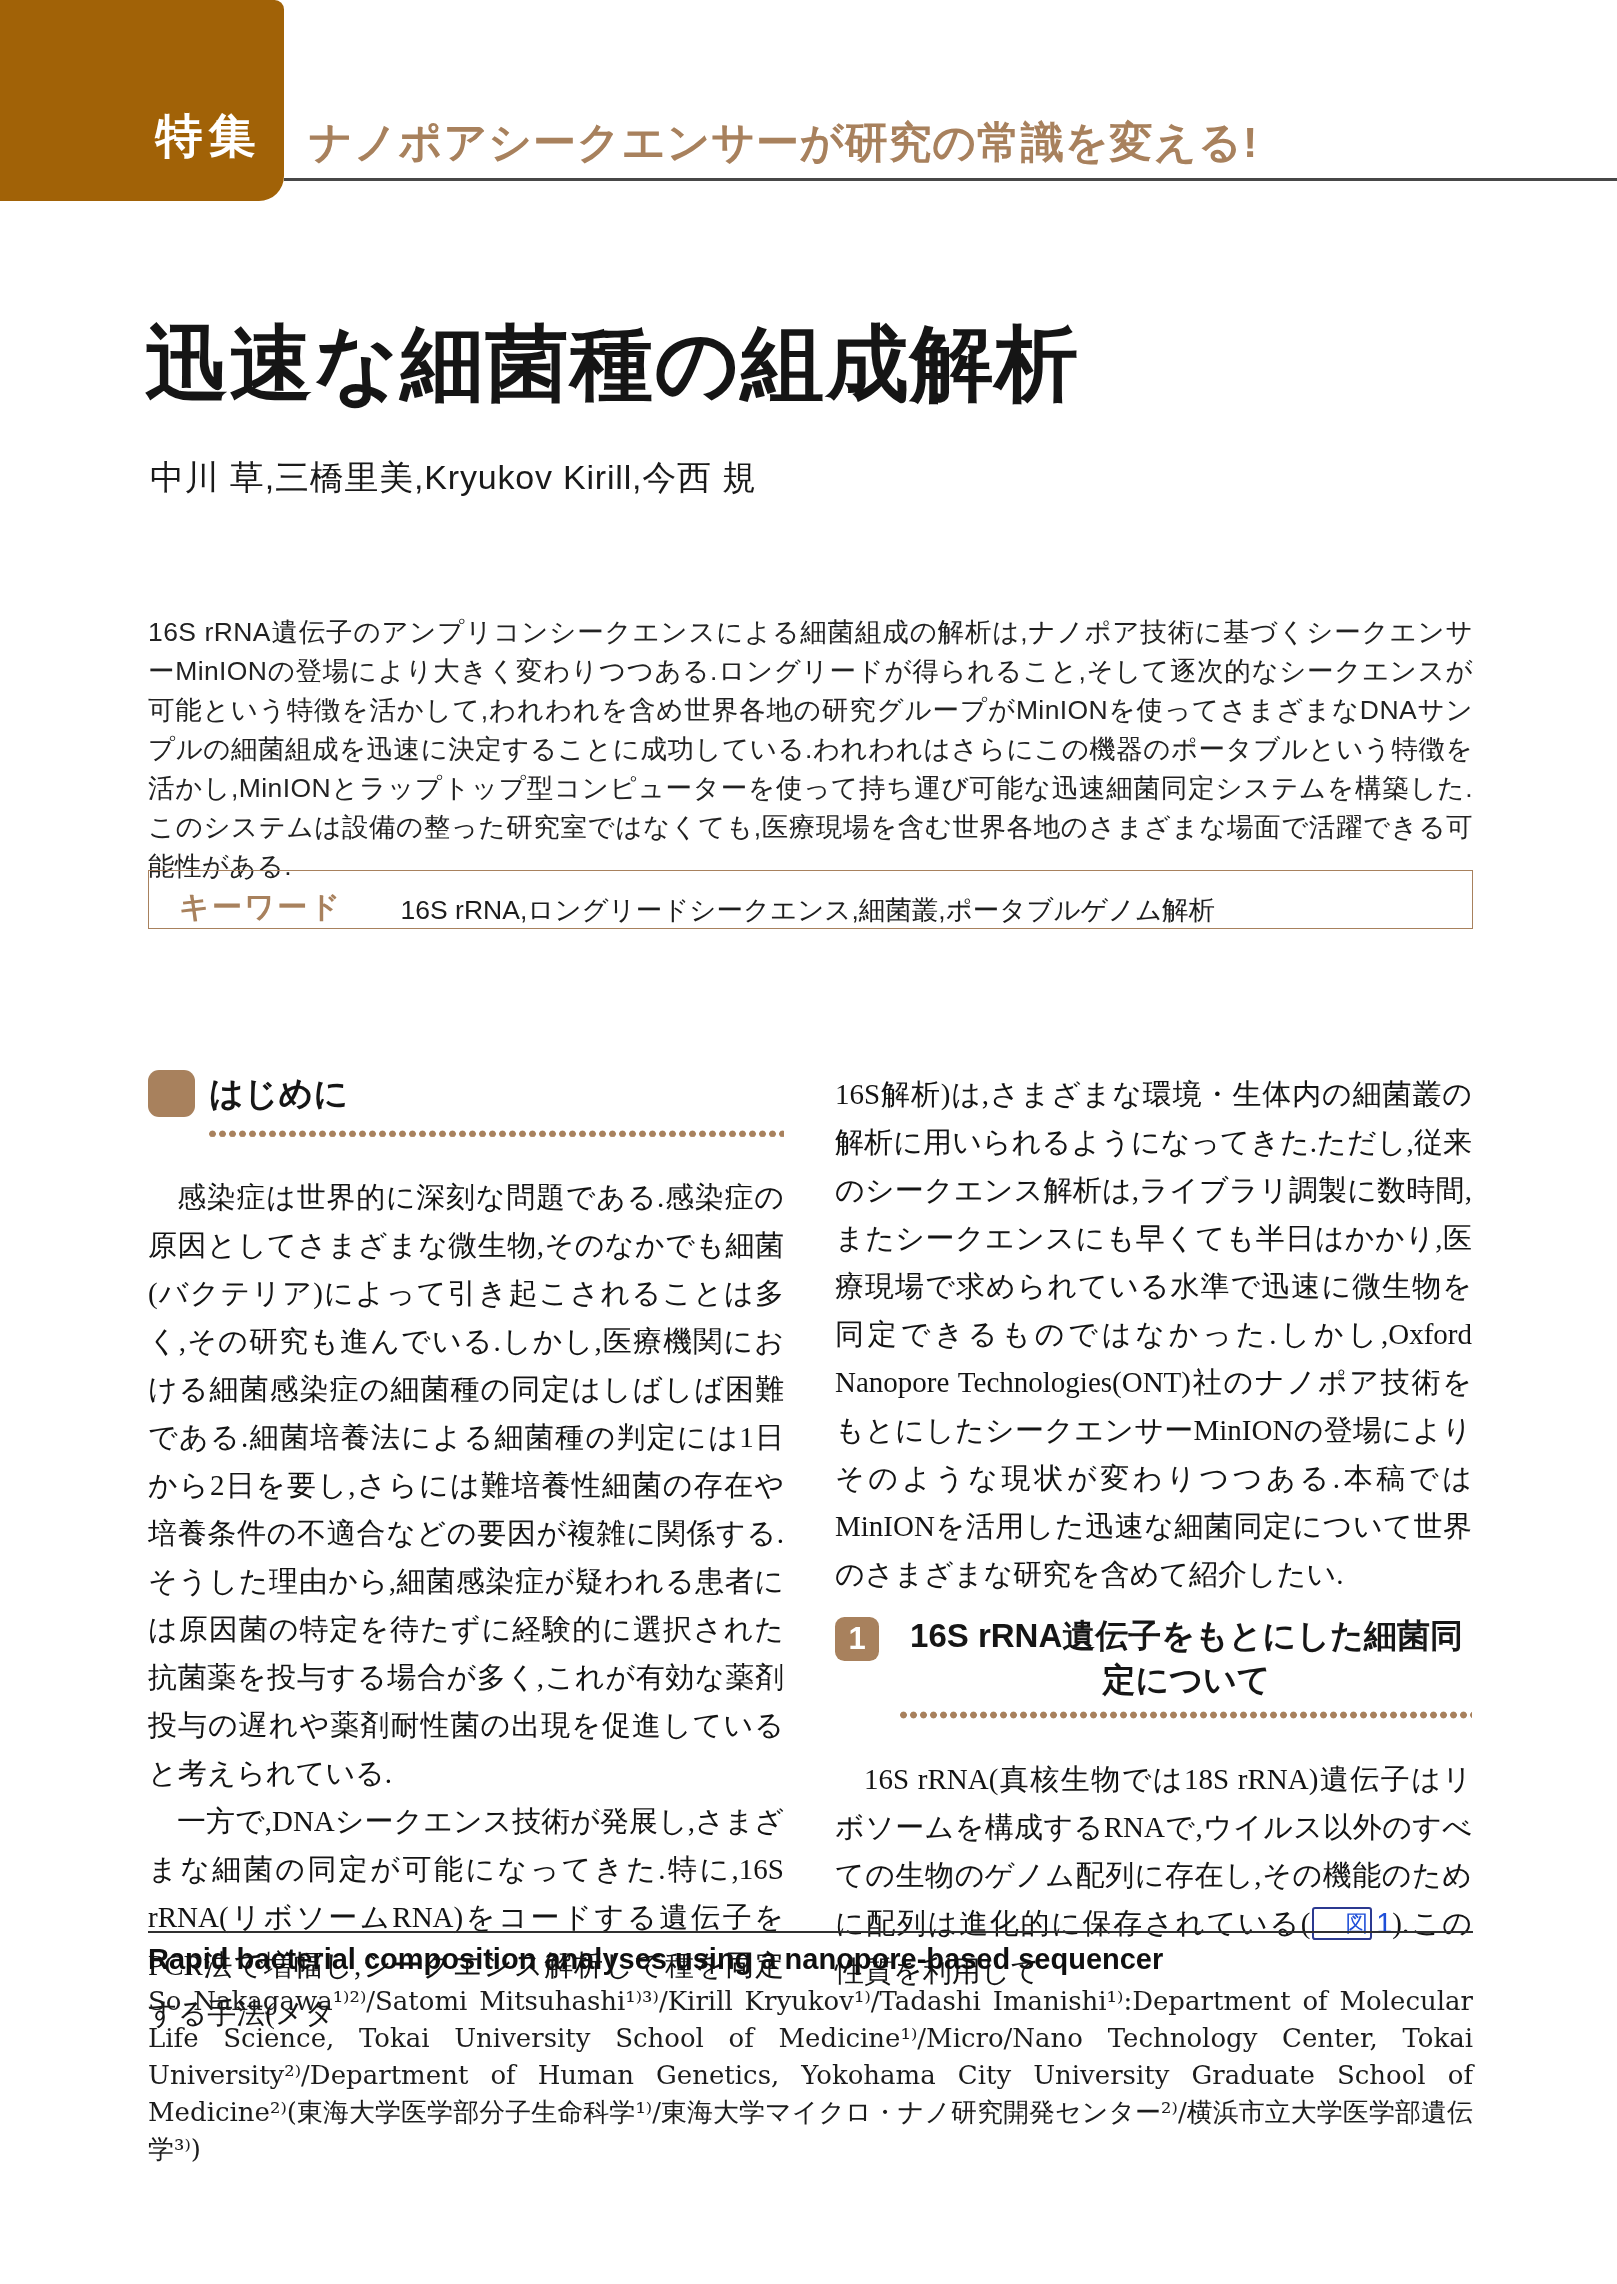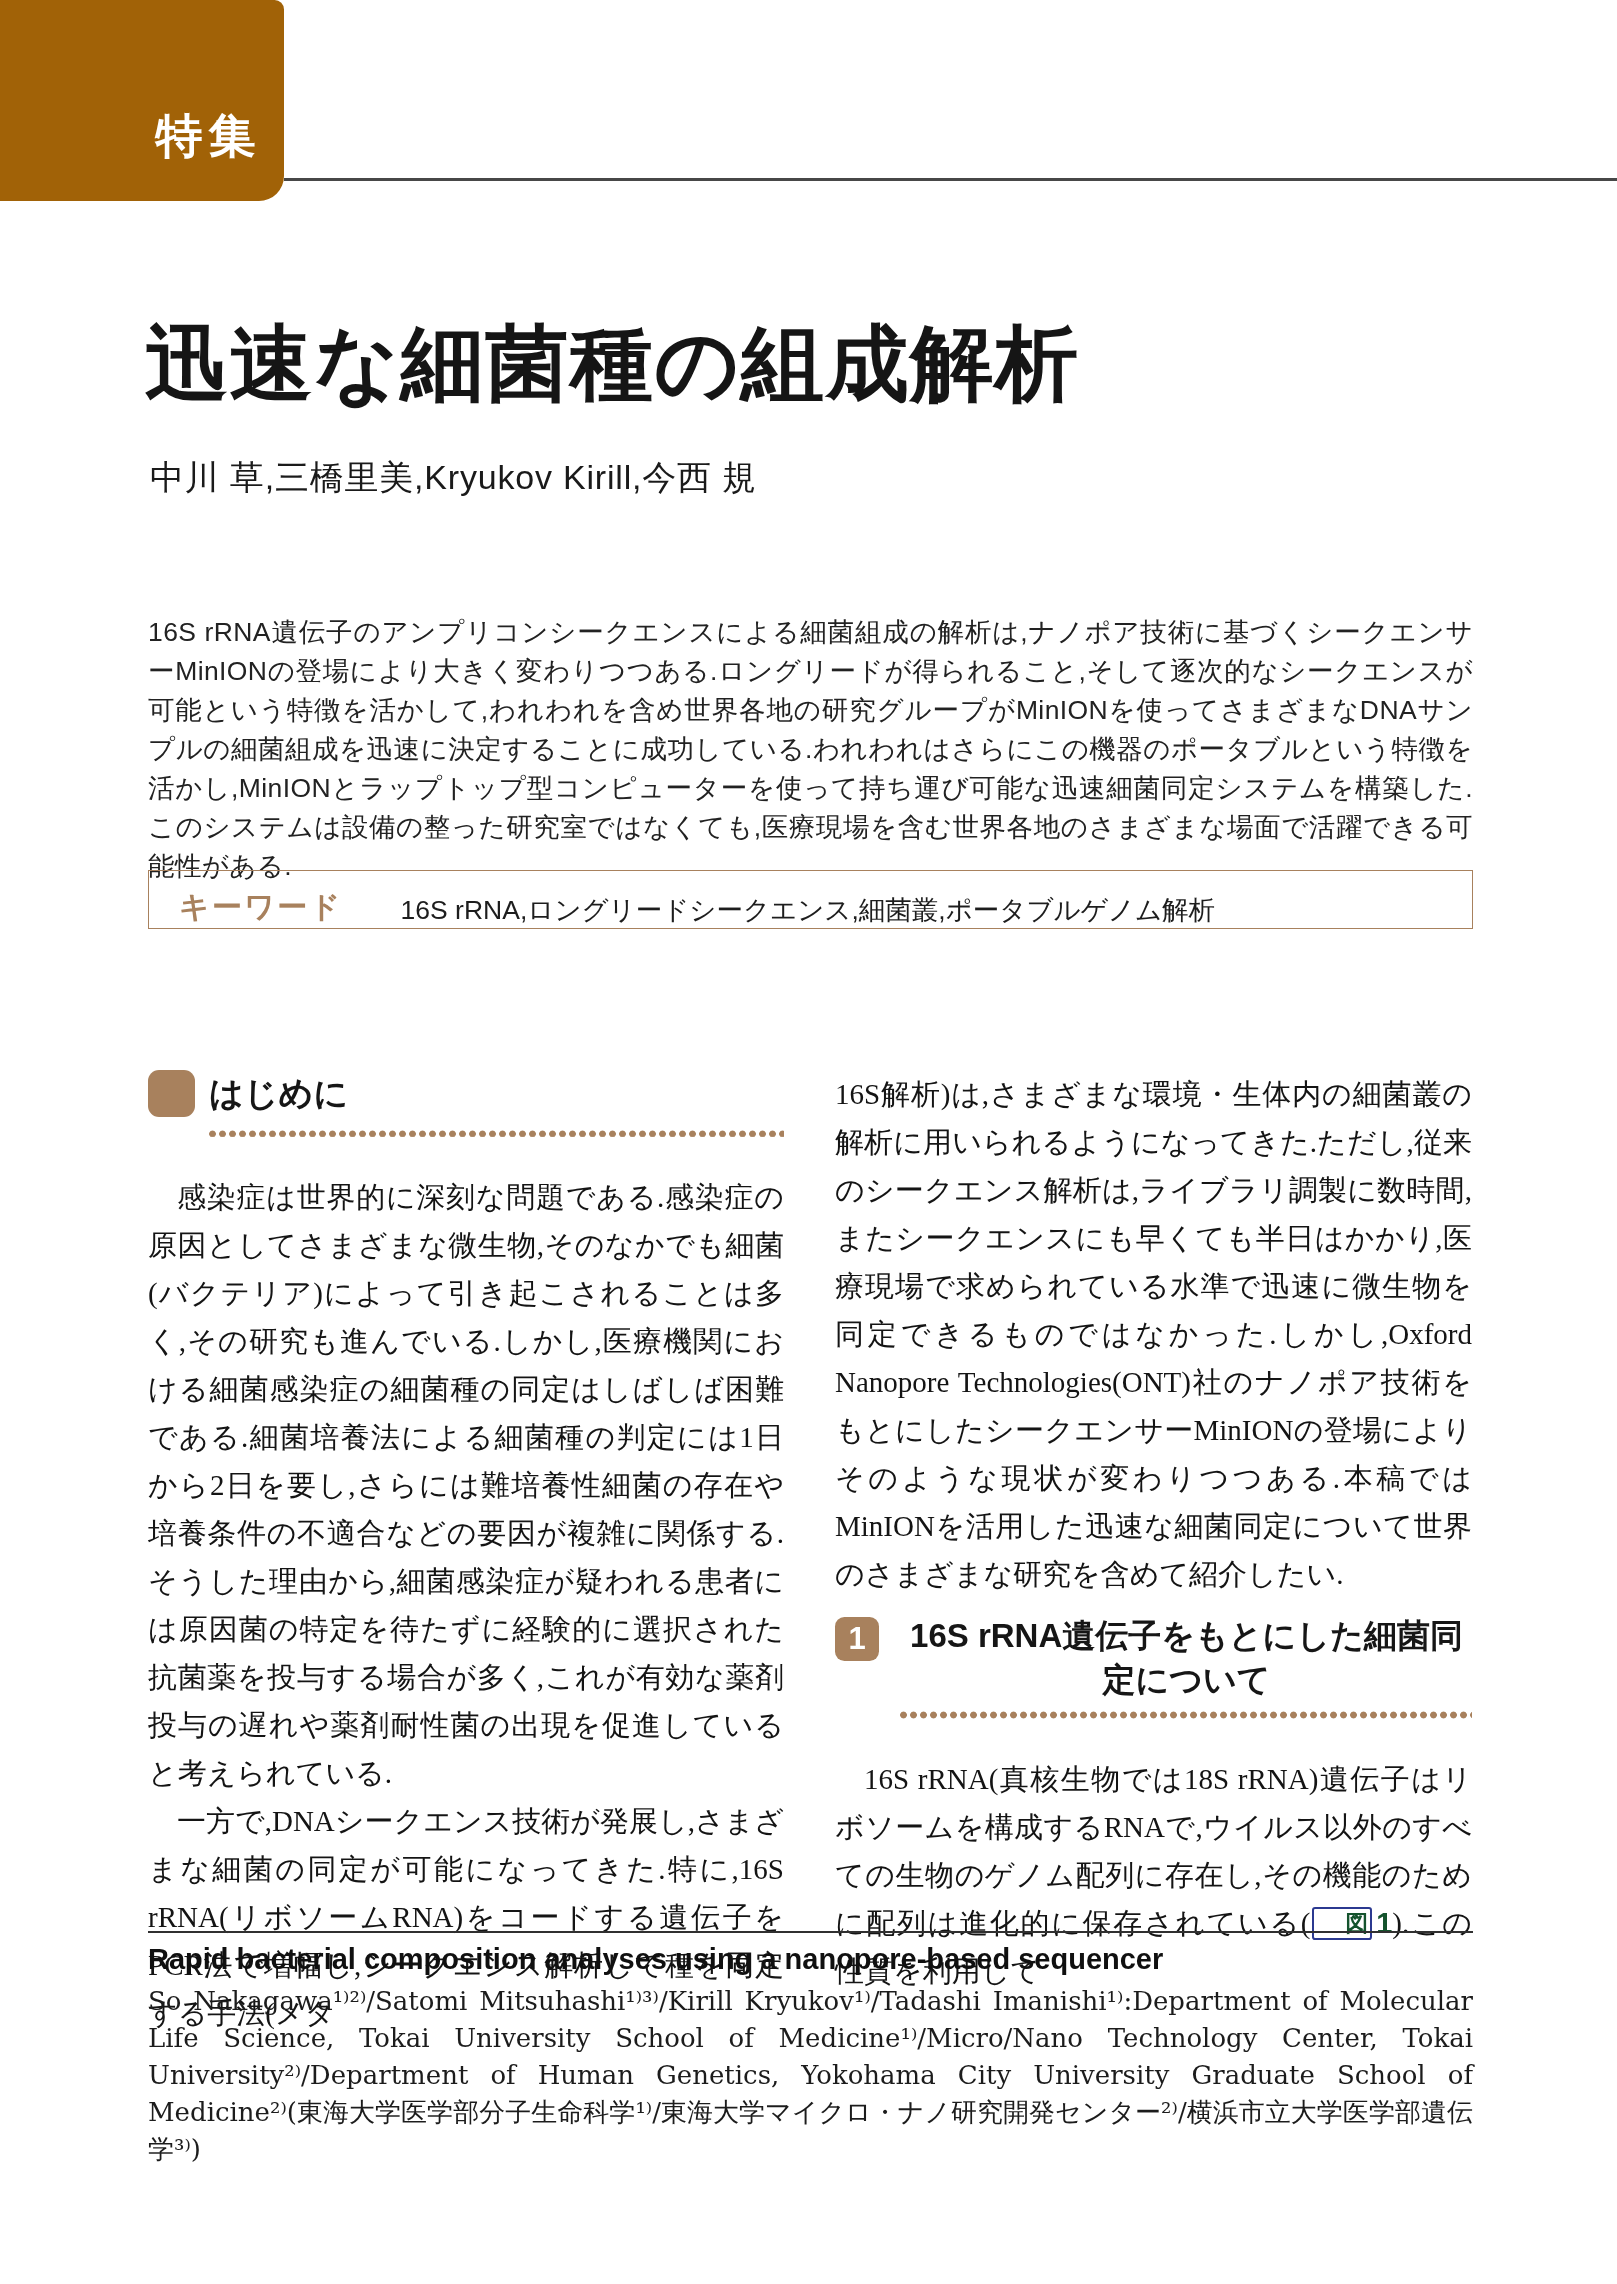--- a/index.html
+++ b/index.html
@@ -95,21 +95,21 @@
     color: #ffffff; font-size: 31px; font-weight: bold;
     display: flex; align-items: center; justify-content: center;
   }
   .sec-title2 {
     margin-left: 22px; font-size: 33px; font-weight: bold;
     line-height: 44px; color: #161616; text-align: center;
   }
   .dotted2 { margin-left: 65px; margin-top: 9.4px; }
   .col-right .after-head { margin-top: 36px; }
 
-  .figref { color: #14532d; font-weight: bold; font-family: "Liberation Sans", sans-serif; cursor: pointer; text-decoration: none; }
+  .figref { color: #1d4ed8; font-weight: normal; font-family: "Liberation Sans", sans-serif; cursor: pointer; text-decoration: none; }
   .figbox {
     display: inline-block; border: 2.3px solid #2b3990; border-radius: 3.1px;
     padding: 0 2.3px; font-size: 22.6px; line-height: 29px;
     vertical-align: 1.6px; margin: 0 3.9px 0 1.6px;
   }
   .fignum { font-size: 29px; }
 
   
   .footnote { position: absolute; left: 148px; top: 1931px; width: 1325px; }
   .fn-rule { height: 2.3px; background: #303030; }
@@ -130,20 +130,21 @@
   .journal { position: absolute; left: 0; right: 0; top: 0; text-align: center; letter-spacing: 0.8px; }
 </style>
 </head>
 <body>
 
 <div class="page">
 
   <div class="corner-tab">
     <span class="feature-label">特集</span>
   </div>
+  <div class="feature-title">ナノポアシークエンサーが研究の常識を変える!</div>
   <div class="header-rule"></div>
 
   <h1 class="article-title">迅速な細菌種の組成解析</h1>
   <div class="authors">中川 草,三橋里美,Kryukov Kirill,今西 規</div>
 
   <p class="abstract">16S rRNA遺伝子のアンプリコンシークエンスによる細菌組成の解析は,ナノポア技術に基づくシークエンサーMinIONの登場により大きく変わりつつある.ロングリードが得られること,そして逐次的なシークエンスが可能という特徴を活かして,われわれを含め世界各地の研究グループがMinIONを使ってさまざまなDNAサンプルの細菌組成を迅速に決定することに成功している.われわれはさらにこの機器のポータブルという特徴を活かし,MinIONとラップトップ型コンピューターを使って持ち運び可能な迅速細菌同定システムを構築した.このシステムは設備の整った研究室ではなくても,医療現場を含む世界各地のさまざまな場面で活躍できる可能性がある.</p>
 
   <div class="keyword-box">
     <span class="kw-label">キーワード</span>
     <span class="kw-text">16S rRNA,ロングリードシークエンス,細菌叢,ポータブルゲノム解析</span>

